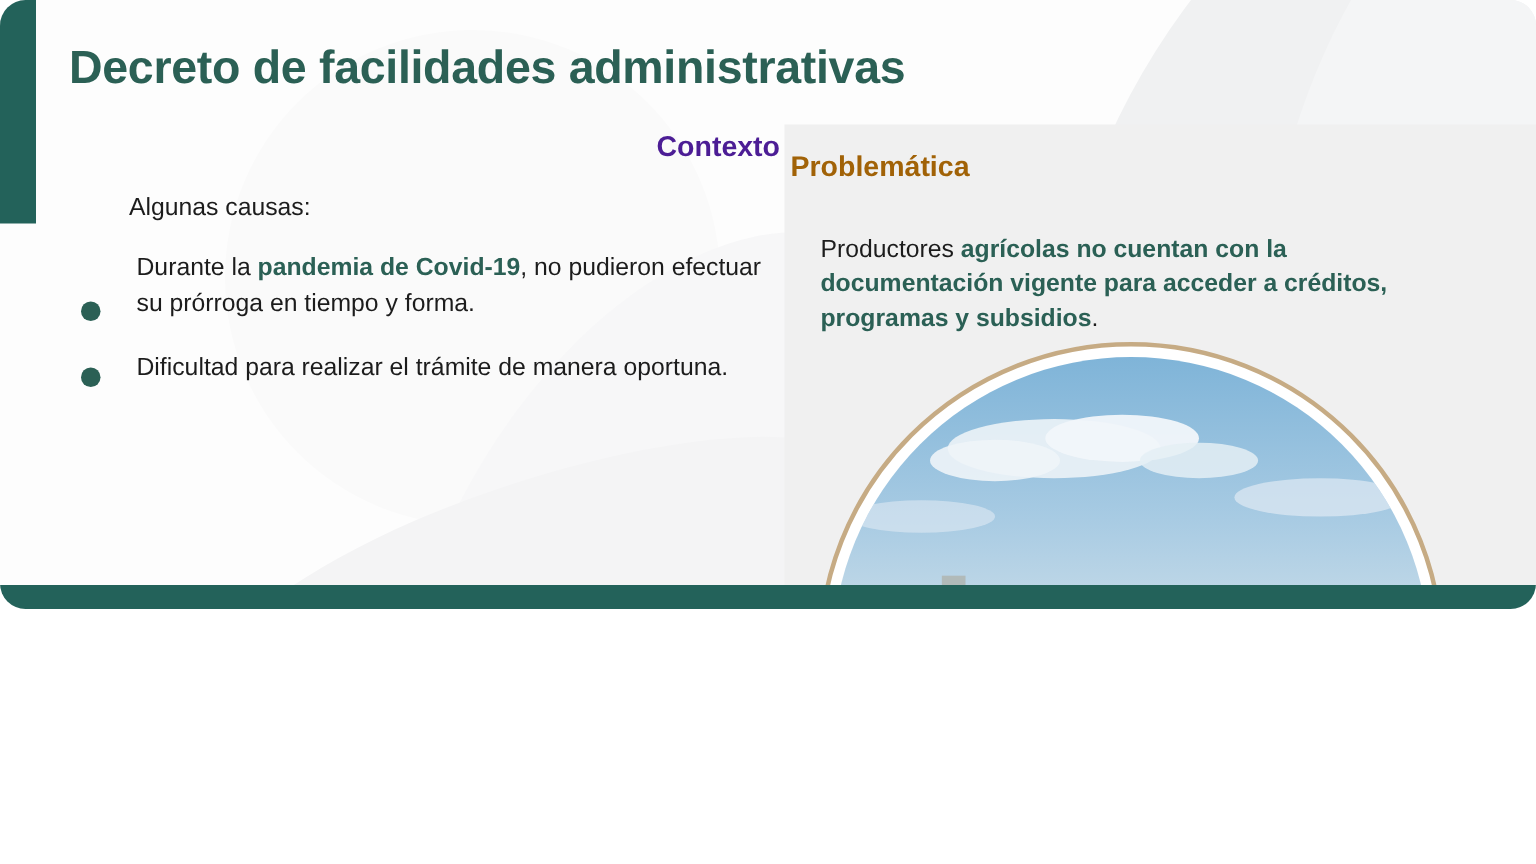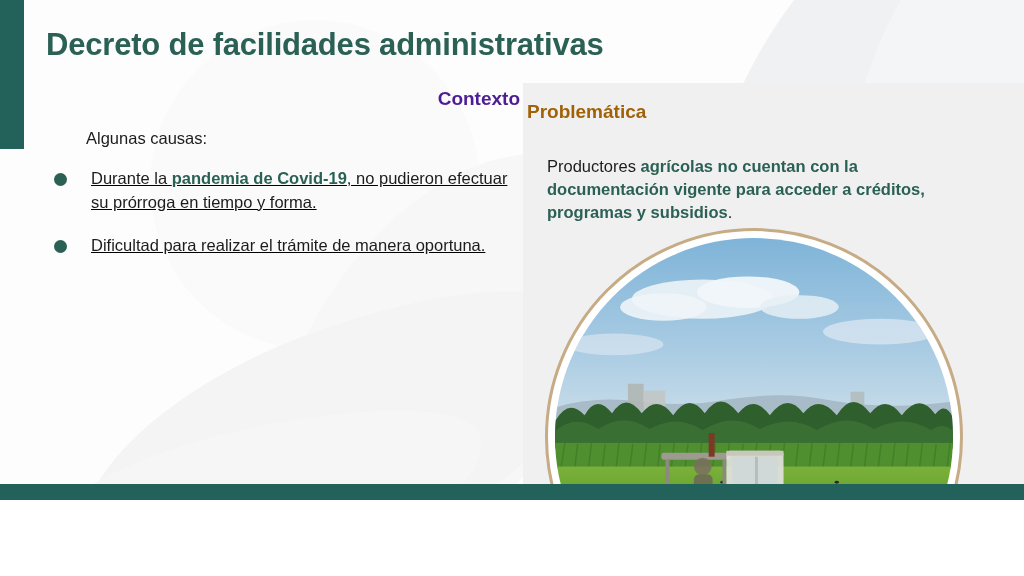--- a/index.html
+++ b/index.html
@@ -10,23 +10,24 @@
     width: 1024px;
     height: 576px;
     overflow: hidden;
     font-family: "Liberation Sans", sans-serif;
     background: #ffffff;
   }
 
   #slide {
     position: relative;
     width: 1024px;
-    height: 500px;
+    height: 406px;
     background: #fdfdfd;
     overflow: hidden;
+    border-radius: 17px;
   }
 
   
   .watermark {
     position: absolute;
     inset: 0;
     pointer-events: none;
     opacity: 1;
   }
   .wm-shape {
@@ -129,24 +130,23 @@
     margin: 0 0 17px 0;
     padding-left: 46px;
     padding-right: 6px;
   }
   .para-tight { }
   b.bk { font-weight: bold; color: #1c1c1c; }
   b.gr { font-weight: bold; color: #2b6055; }
 
   .bullet-row {
     display: flex;
-    align-items: flex-start;
+    align-items: flex-end;
     margin: 0 0 20px 0;
     padding-left: 8px;
-    text-decoration: underline;
   }
   .bullet-dot {
     flex: 0 0 auto;
     width: 13px;
     height: 13px;
     border-radius: 50%;
     background: #2b6055;
     margin: 6px 24px 0 6px;
   }
   .bullet-text {

